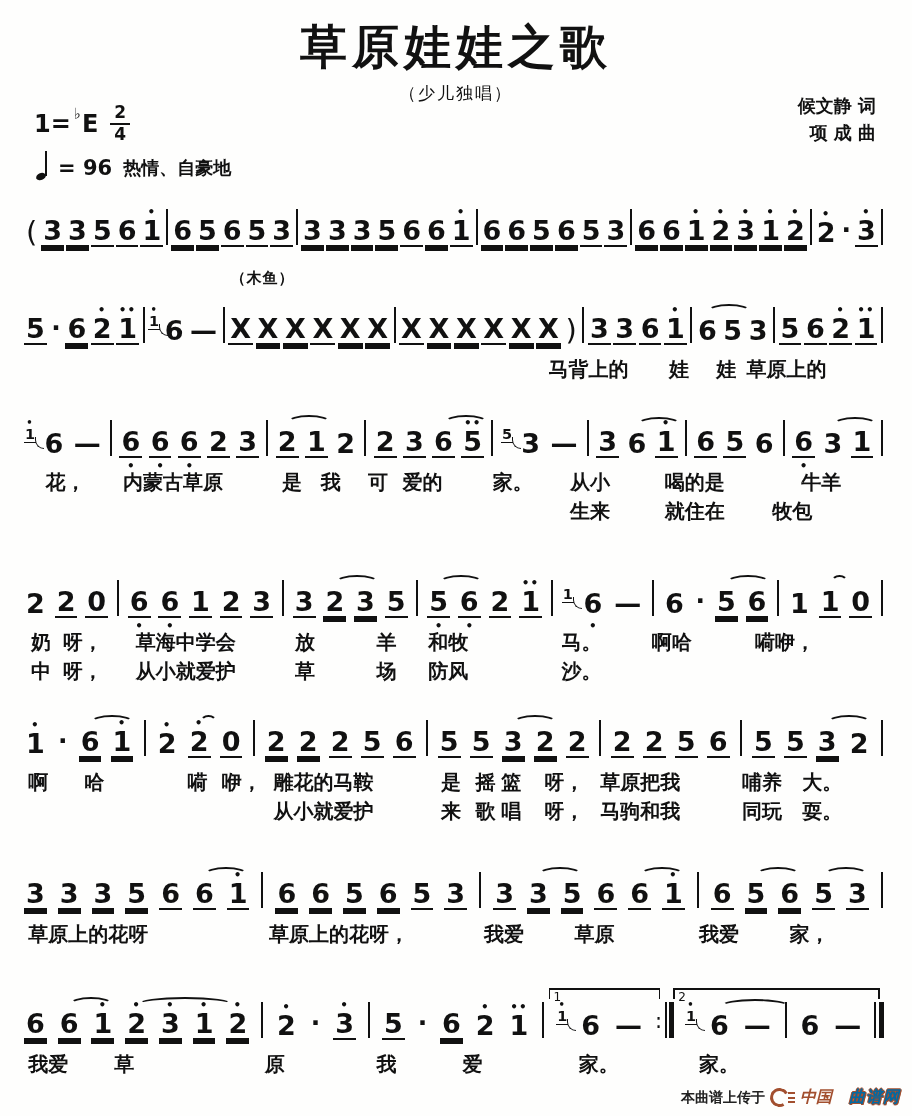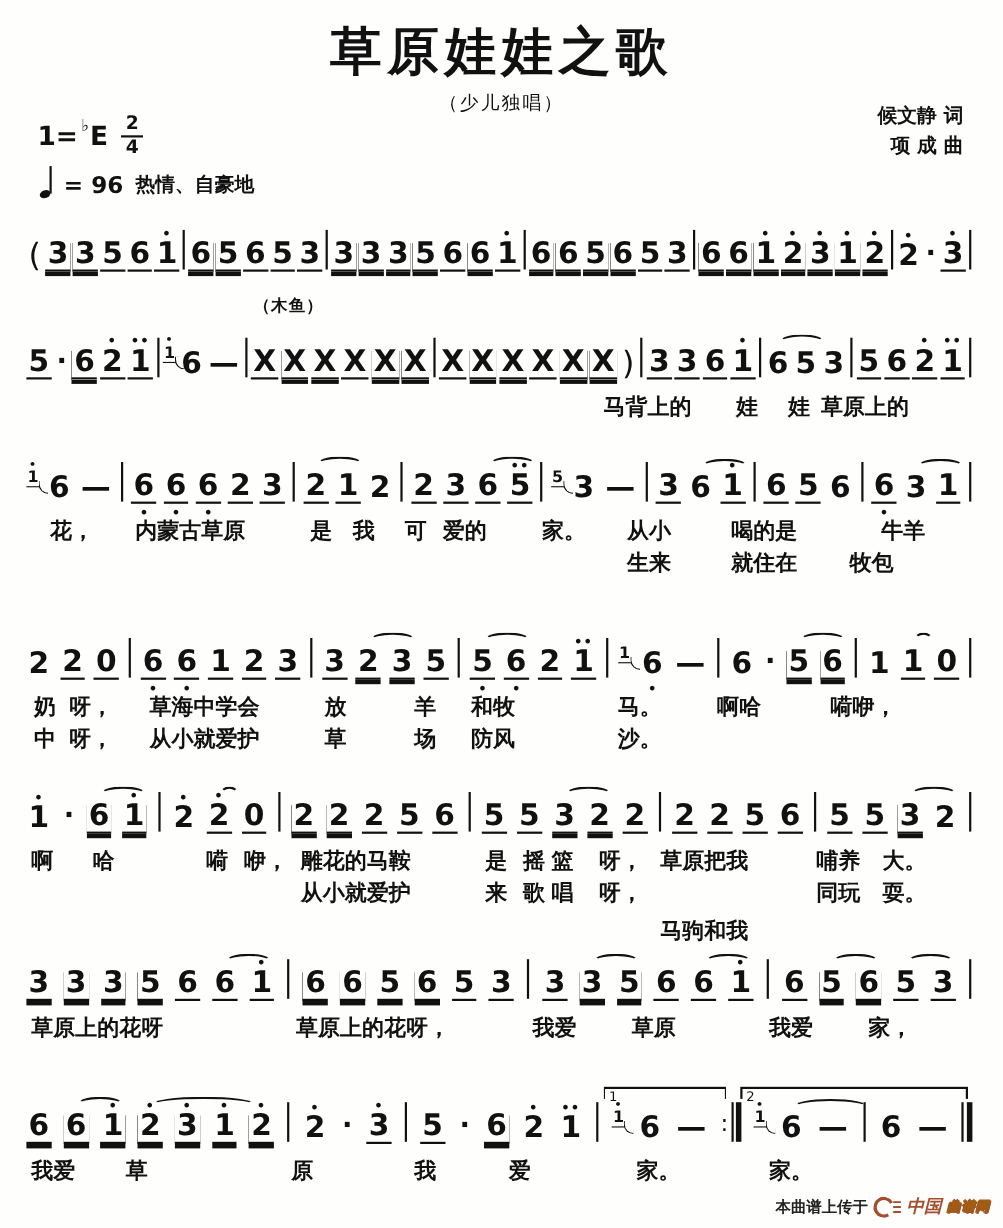--- a/index.html
+++ b/index.html
@@ -56,22 +56,22 @@
   .syl{position:absolute;top:0;font-size:20px;font-weight:bold;white-space:nowrap;
        font-family:"Liberation Serif","DejaVu Serif",serif;}
 
   
   .footer{position:absolute;right:12px;bottom:8px;display:flex;align-items:center;gap:5px;font-size:14px;}
   .uptext{color:#222;font-weight:bold;}
   .logoc{position:relative;width:13px;height:13px;border:3px solid #a24f2f;border-radius:50%;border-right-color:transparent;transform:rotate(15deg);}
   .logol{display:inline-block;width:7px;height:11px;margin-left:-6px;
          background:repeating-linear-gradient(#a24f2f 0 2px,transparent 2px 4.5px);}
   .site-cn{color:#a24f2f;font-weight:bold;font-size:16px;font-style:italic;}
-  .site-rest{color:#a16207;font-weight:bold;font-size:12px;font-style:italic;letter-spacing:1px;
-             text-shadow:1px 0 0 #a24f2f,-1px 0 0 #a24f2f,0 1px 0 #a24f2f,0 -1px 0 #a24f2f,1px 1px 0 #a24f2f;}
+  .site-rest{color:#0369a1;font-weight:bold;font-size:16px;font-style:italic;letter-spacing:1px;
+             text-shadow:1px 0 0 #a24f2f,-1px 0 0 #a24f2f,0 1px 0 #a24f2f,0 -1px 0 #a24f2f,1px 1px 0 #a24f2f;margin-left:12px;}
 </style>
 </head>
 <body>
 
 <div class="page">
 
   <div class="title">草原娃娃之歌</div>
   <div class="subtitle">（少儿独唱）</div>
 
   <div class="credits">
@@ -350,21 +350,21 @@
           <span class="syl" style="left: 67%;">草原把我</span>
           <span class="syl" style="left: 83.5%;">哺养</span>
           <span class="syl" style="left: 90.5%;">大。</span>
         </div>
         <div class="lyr">
           <span class="syl" style="left: 29%;">从小就爱护</span>
           <span class="syl" style="left: 48.5%;">来</span>
           <span class="syl" style="left: 52.5%;">歌</span>
           <span class="syl" style="left: 55.5%;">唱</span>
           <span class="syl" style="left: 60.5%;">呀，</span>
-          <span class="syl" style="left: 67%; margin-top: 35px;">马驹和我</span>
+          <span class="syl" style="left: 67%;">马驹和我</span>
           <span class="syl" style="left: 83.5%;">同玩</span>
           <span class="syl" style="left: 90.5%;">耍。</span>
         </div>
       </div>
       <div class="mline" style="top: 860px;">
         <div class="notes">
           <span class="tok u2"><span class="n">3</span></span>
           <span class="tok u2"><span class="n">3</span></span>
           <span class="tok u2"><span class="n">3</span></span>
           <span class="tok u2"><span class="n">5</span></span>

